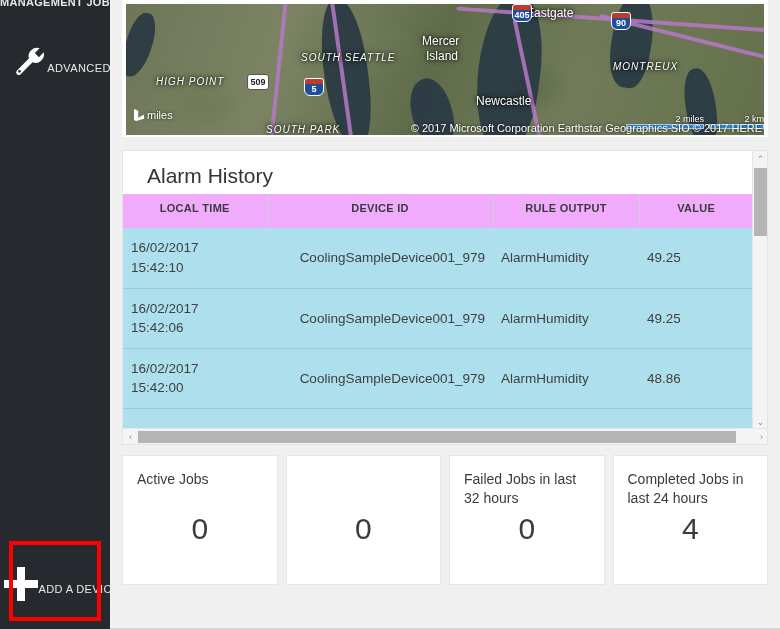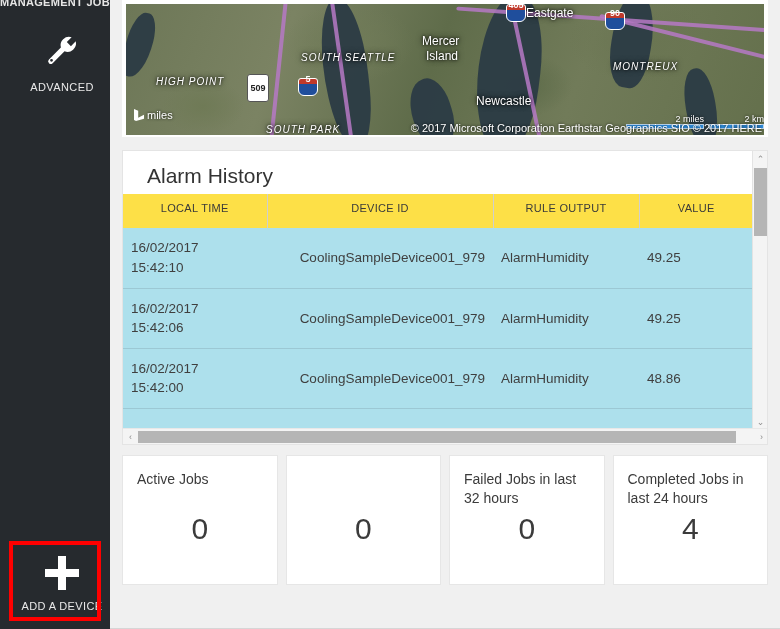--- a/index.html
+++ b/index.html
@@ -23,21 +23,21 @@
     position: absolute; top: -4px; left: 0; width: 110px;
     text-align: center;
     font-size: 11px; font-weight: bold; letter-spacing: .3px;
     color: #e6e6e6;
     white-space: nowrap;
     overflow: hidden;
     height: 11px;
   }
   .nav-item {
     position: absolute; left: 0; width: 124px;
-    display: flex; flex-direction: column;
+    display: flex; flex-direction: row;
     align-items: center; justify-content: center;
     cursor: pointer;
   }
   .nav-advanced { top: 20px; height: 86px; }
   .nav-icon { color: #ffffff; line-height: 1; }
   .nav-label {
     font-size: 11px; letter-spacing: .4px;
     color: #e9e9e9; margin-top: 10px;
     text-transform: uppercase;
   }
@@ -111,34 +111,34 @@
     color: #ffffff;
     text-shadow: 0 0 3px rgba(0,0,0,.95), 0 0 6px rgba(0,0,0,.8);
     font-style: italic;
     font-size: 10px;
     letter-spacing: 1px;
     white-space: nowrap;
   }
   .map-label.plain { font-style: normal; font-size: 12px; letter-spacing: 0; }
   .shield {
     position: absolute;
-    width: 22px; height: 28px;
+    width: 22px; height: 16px;
     background: #ffffff;
     border: 1px solid #555;
     border-radius: 3px;
     color: #222; font-size: 9px; font-weight: bold;
     display: flex; align-items: center; justify-content: center;
     white-space: nowrap;
   }
   .shield.i {
     background: linear-gradient(#c0392b 0%, #c0392b 34%, #1f4e9c 34%, #1f4e9c 100%);
     color: #fff; border: 1px solid #fff;
-    align-items: flex-end; padding-bottom: 11px;
+    align-items: flex-end; padding-bottom: 1px;
     border-radius: 3px 3px 6px 6px;
-    width: 20px; height: 18px;
+    width: 20px; height: 18px; margin-left: 6px;
   }
   .bing {
     position: absolute; left: 8px; bottom: 14px;
     color: #fff; font-size: 11px;
     display: flex; align-items: center; gap: 3px;
     text-shadow: 0 0 3px rgba(0,0,0,.9);
   }
   .bing-mark {
     display: inline-block; width: 10px; height: 12px;
     background: #fff;
@@ -169,27 +169,27 @@
     font-weight: normal;
     padding: 13px 0 6px 24px;
   }
   .tbl-wrap { position: relative; width: 646px; }
   table.alarm {
     border-collapse: collapse;
     width: 630px;
     table-layout: fixed;
   }
   table.alarm th {
-    font-size: 11px; font-weight: normal;
+    font-size: 11px; font-weight: bold;
     letter-spacing: .3px;
     color: #3a3a3a;
     text-align: center;
     padding: 8px 4px 14px 4px;
     border-right: 1px solid #cfcfcf;
-    background: #fde047;
+    background: #f0abfc;
     vertical-align: top;
   }
   table.alarm th:last-child { border-right: none; }
   table.alarm th.th-time { text-align: center; }
   table.alarm td {
     font-size: 13.5px;
     color: #3f3f3f;
     background: #ade0ec;
     border-bottom: 1px solid #9cc8d4;
     padding: 10px 8px;

